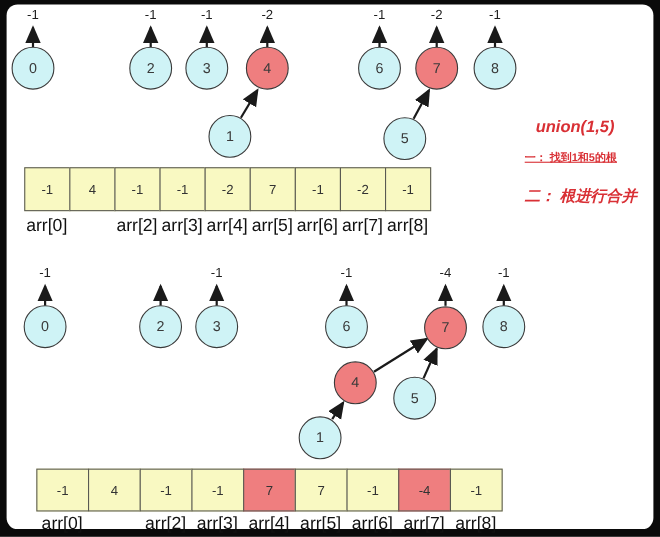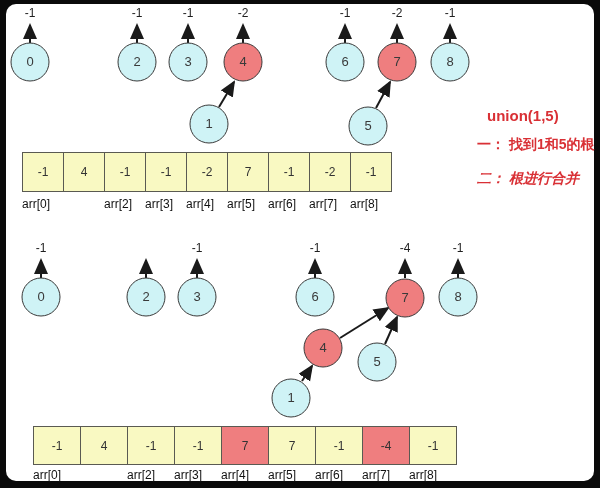--- a/index.html
+++ b/index.html
@@ -26,27 +26,27 @@
     box-sizing:border-box;border:1px solid #5a5a52;background:#f9f9c2;
     display:flex;align-items:center;justify-content:center;
     font-size:12px;color:#333;
   }
   .cell + .cell{margin-left:-1px;}
   .cell.red{background:#ef7e7f;}
   .row-before .cell{width:42px;height:40px;}
   .row-after  .cell{width:48px;height:39px;}
   .label-row{position:absolute;display:flex;}
   .idx-label{
-    text-align:left;font-size:12px;color:#111;
+    text-align:center;font-size:16px;color:#111;
   }
   .row-before-labels .idx-label{width:41px;}
   .row-after-labels  .idx-label{width:47px;}
   .annotation{position:absolute;color:#d93035;font-weight:bold;white-space:nowrap;}
-  #anno-call{left:487px;top:107px;font-size:15px;}
-  #anno-step1{left:477px;top:136px;font-size:14px;}
+  #anno-call{left:487px;top:107px;font-size:15px;font-style:italic;}
+  #anno-step1{left:477px;top:136px;font-size:10px;text-decoration:underline;}
   #anno-step2{left:477px;top:170px;font-size:14px;font-style:italic;}
 </style>
 </head>
 <body>
 
 <div class="canvas"></div>
 
 <svg id="svg-before" width="600" height="152" viewBox="0 0 600 152">
   <defs>
     <marker id="ah" markerWidth="9" markerHeight="8" refX="7" refY="3.5" orient="auto">

